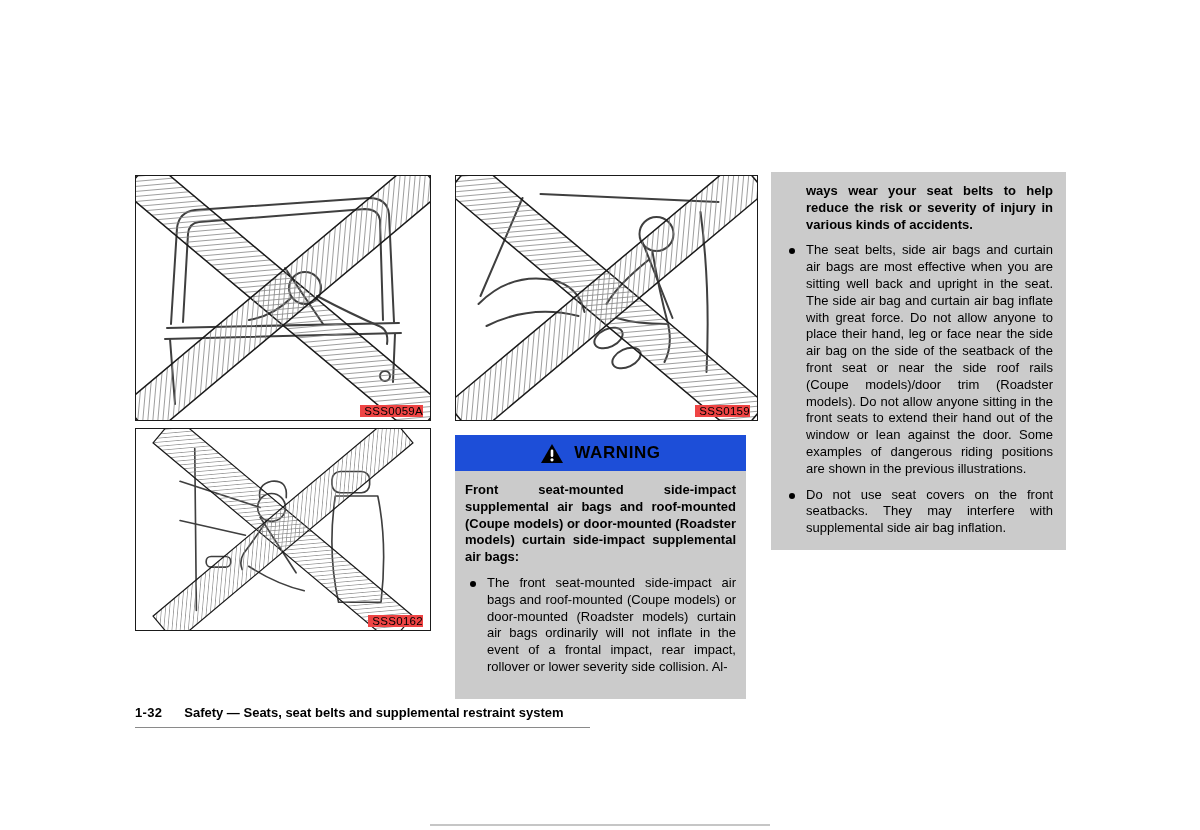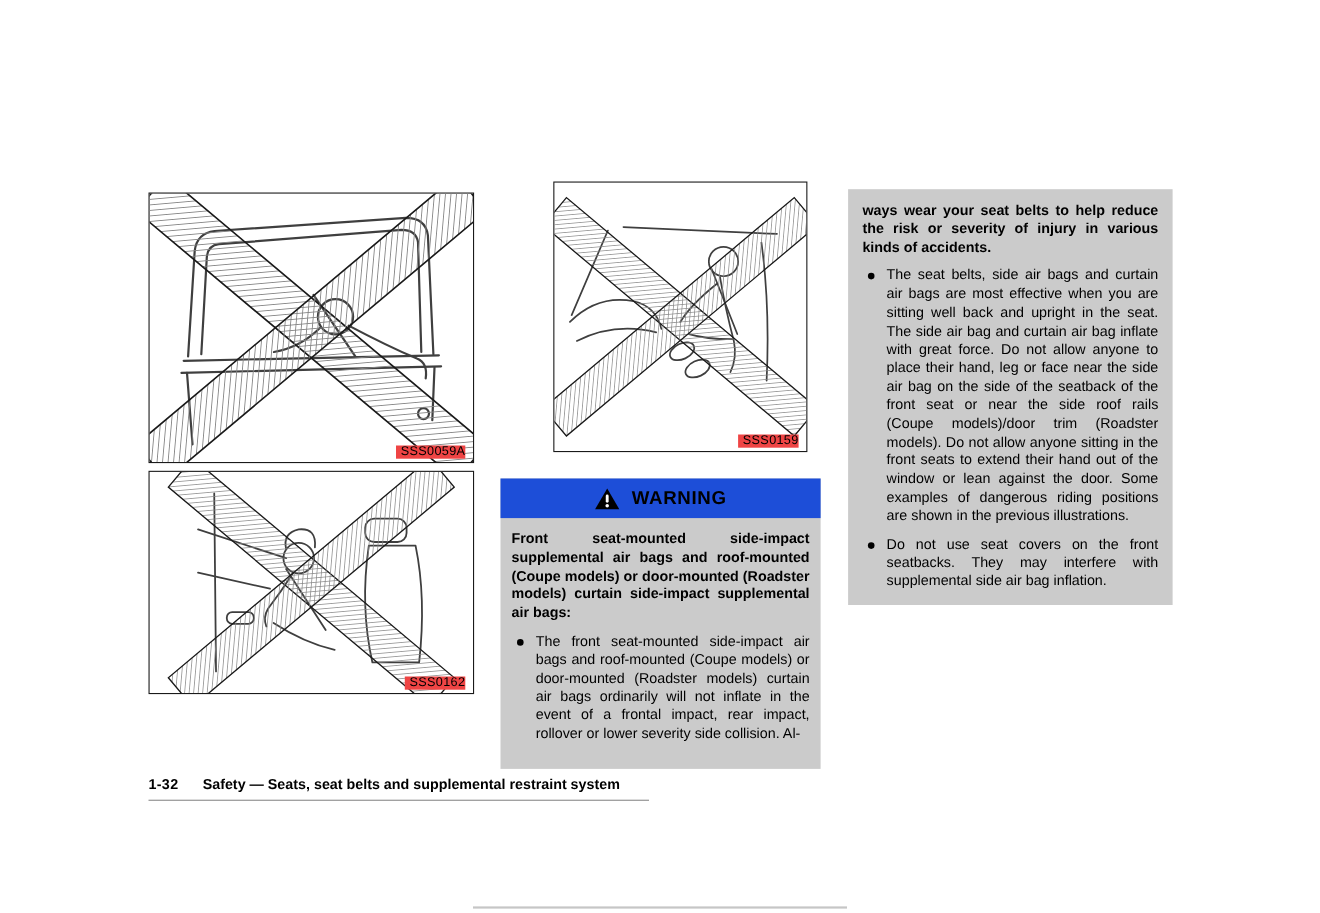--- a/index.html
+++ b/index.html
@@ -24,21 +24,21 @@
   .figure-label {
     position: absolute;
     right: 7px;
     bottom: 3px;
     font-size: 11.5px;
     letter-spacing: 0.3px;
     background: #ef4444;
     padding-left: 4px;
   }
   #fig1 { left: 135px; top: 175px; width: 296px; height: 246px; }
-  #fig2 { left: 455px; top: 165px; width: 231px; height: 246px; margin-left: 48px; }
+  #fig2 { left: 455px; top: 175px; width: 303px; height: 246px; }
   #fig3 { left: 135px; top: 428px; width: 296px; height: 203px; }
 
   
   .gray-panel {
     position: absolute;
     background: #cbcbcb;
     box-sizing: border-box;
   }
   #warning-panel { left: 455px; top: 435px; width: 291px; }
   #right-panel   { left: 771px; top: 172px; width: 295px; padding: 11px 13px 13px 13px; }
@@ -78,21 +78,21 @@
     margin: 6px 11px 0 5px;
   }
   .bullet-text {
     flex: 1;
     font-size: 13px;
     font-weight: normal;
     line-height: 16.8px;
     text-align: justify;
     margin: 0;
   }
-  .continuation { }
+  .continuation { margin-left: 22px; }
 
   
   #footer {
     position: absolute;
     left: 135px;
     top: 705px;
     width: 455px;
     padding-bottom: 7px;
     border-bottom: 1px solid #8a8a8a;
     display: flex;

